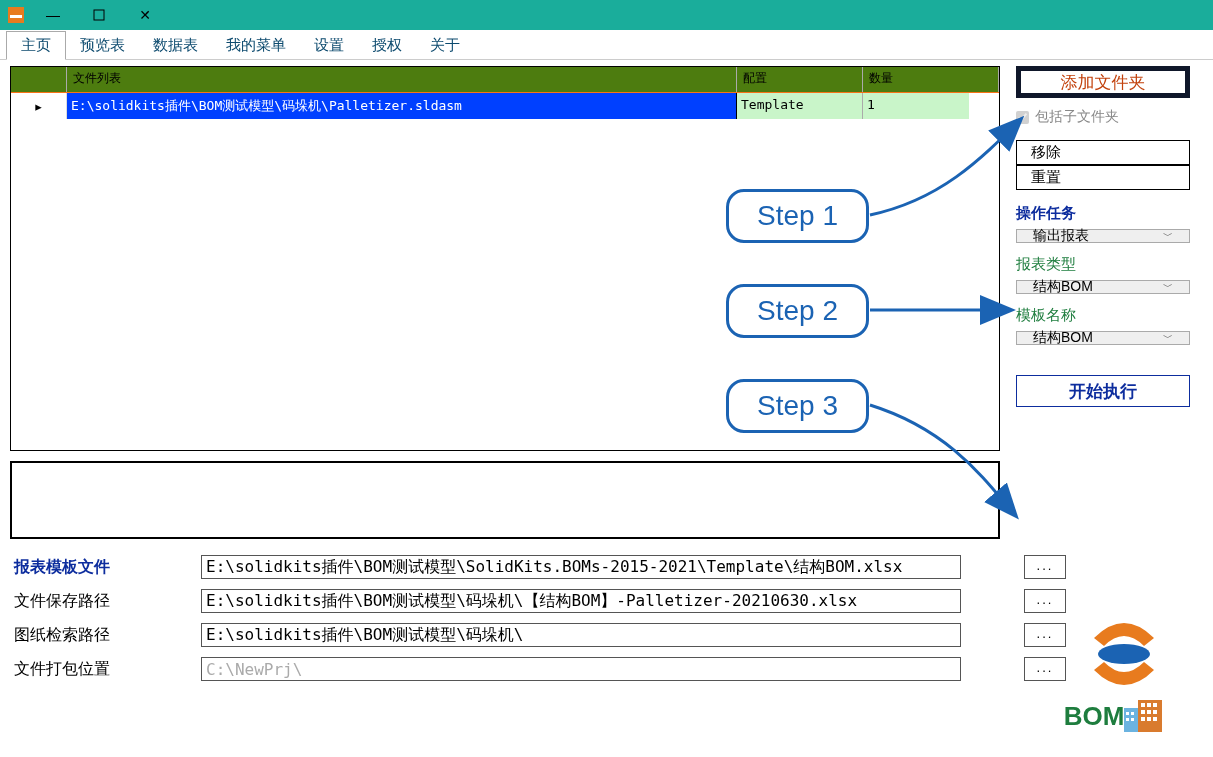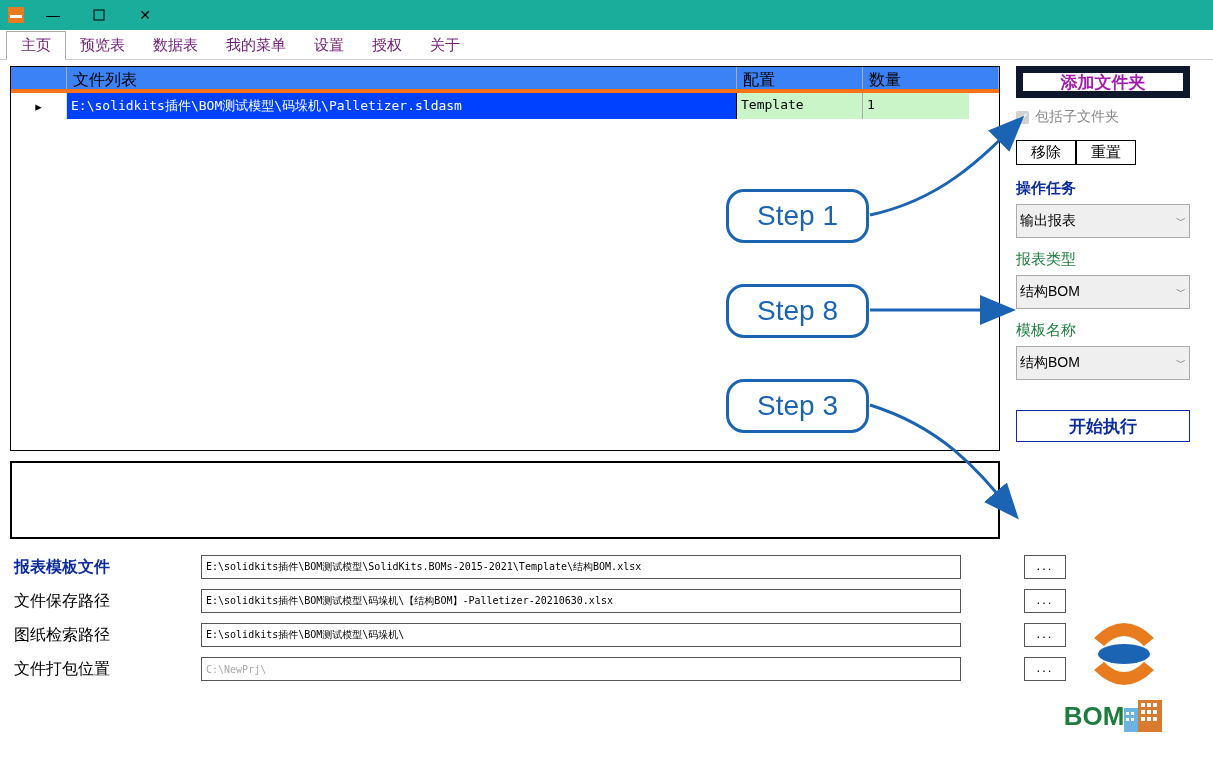--- a/index.html
+++ b/index.html
@@ -7,65 +7,65 @@
 
 
 .titlebar { height: 30px; background: #1aad9b; display: flex; align-items: center; padding-left: 8px; color: #000; }
 .titlebar .app-icon { width: 16px; height: 16px; margin-right: 6px; display:inline-block; }
 .titlebar .app-icon svg { display:block; }
 .titlebar .title { flex: 1; font-size: 13px; color: #000; }
 .titlebar .win-btn { width: 46px; height: 30px; display: flex; align-items: center; justify-content: center; cursor: default; font-size: 14px; color: #000; }
 
 
 .tabs { height: 30px; display: flex; border-bottom: 1px solid #ccc; padding-left: 6px; align-items: flex-end; }
-.tab { padding: 4px 14px; font-size: 15px; cursor: default; color: #701a75; }
+.tab { padding: 4px 14px; font-size: 15px; cursor: default; color: #0c4a6e; }
 .tab.active { border: 1px solid #aaa; border-bottom: 1px solid #fff; position: relative; top: 1px; background: #fff; }
 
 
 .main { display: flex; padding: 6px 10px 0 10px; }
 .left-col { width: 990px; }
 .right-col { width: 190px; padding-left: 16px; }
 
 
 .grid-panel { border: 1px solid #000; height: 385px; background: #fff; position: relative; }
-.grid-header { display: flex; background: #3b82f6; border-bottom: 4px solid #f97316; height: 26px; font-size: 16px; }
+.grid-header { display: flex; background: #4d7c0f; border-bottom: 1px solid #f97316; height: 26px; font-size: 12px; }
 .gh-corner { width: 56px; border-right: 1px solid #aaa; }
 .gh-col { padding: 3px 6px; border-right: 1px solid #aaa; }
 .gh-file { flex: 0 0 670px; }
 .gh-config { flex: 0 0 126px; }
 .gh-qty { flex: 1; }
 
 .grid-row { display: flex; height: 26px; font-size: 13px; font-family: "SimSun", monospace; }
 .gr-corner { width: 56px; display:flex; align-items:center; justify-content:center; border-right: 1px solid #ddd; }
 .gr-file { flex: 0 0 670px; background: #0040ff; color: #fff; padding: 4px 4px; border-right: 1px solid #000; font-family: "SimSun", monospace; }
 .gr-config { flex: 0 0 126px; background: #c9f5c9; padding: 4px 4px; border-right: 1px solid #aaa; font-family: "SimSun", monospace; color:#000; }
 .gr-qty { flex: 0 0 106px; background: #c9f5c9; padding: 4px 4px; font-family: "SimSun", monospace; color:#000; }
 .row-pointer { color: #000; font-size: 13px; }
 
 
 .log-panel { border: 2px solid #000; height: 78px; margin-top: 10px; background: #fff; }
 
 
 .r-btn { border: 1px solid #0d2d9e; background: #fff; color: #0d2d9e; font-weight: bold; font-size: 17px; height: 32px; display:flex; align-items:center; justify-content:center; margin-bottom: 10px; cursor:default; }
-.r-btn.disabled { border: 7px solid #0f172a; color: #a21caf; font-weight: bold; }
+.r-btn.disabled { border: 5px solid #0f172a; color: #c2410c; font-weight: normal; }
 .r-check { display:flex; align-items:center; font-size: 14px; color: #888; margin-bottom: 14px; }
 .r-check input { margin-right: 6px; accent-color:#888; }
-.r-row { display:flex; margin-bottom: 14px; }
+.r-row { display:flex; justify-content: space-between; margin-bottom: 14px; flex-direction: column; }
 .r-small { border: 1px solid #000; background: #fff; font-size: 15px; padding: 2px 14px; cursor:default; }
 .r-label { font-size: 15px; color: #0d2d9e; font-weight: bold; margin-bottom: 6px; }
 .r-label.green { color: #1e7d3e; font-weight: normal; }
-.r-select { width: 100%; height: 34px; border: 1px solid #aaa; background: #efefef; font-size: 14px; padding: 2px 3px; margin-bottom: 12px; display:flex; align-items:center; justify-content:space-between; cursor:default; }
+.r-select { width: 100%; height: 14px; border: 1px solid #aaa; background: #efefef; font-size: 14px; padding: 2px 16px; margin-bottom: 12px; display:flex; align-items:center; justify-content:space-between; cursor:default; }
 .r-select .chev { color:#555; font-size: 10px; }
 
 
 .paths { padding: 16px 10px 0 14px; }
 .path-row { display:flex; align-items:center; margin-bottom: 10px; gap: 47px; }
 .path-label { width: 140px; font-size: 16px; color: #000; }
 .path-label.blue { color: #0d2d9e; font-weight: bold; }
-.path-input { flex: 0 0 760px; height: 24px; border: 1px solid #555; font-family: "SimSun", monospace; font-size: 10px; padding: 2px 4px; background:#fff; }
+.path-input { flex: 0 0 760px; height: 24px; border: 1px solid #555; font-family: "SimSun", monospace; font-size: 16px; padding: 2px 4px; background:#fff; }
 .path-input.disabled { color:#aaa; }
 .path-browse { width: 42px; height: 24px; border: 1px solid #555; background:#fff; margin-left: 16px; text-align:center; font-size: 13px; line-height: 20px; letter-spacing: 2px; cursor:default; }
 
 
 .logo { position: absolute; right: 24px; bottom: 25px; width: 130px; height: 130px; display:flex; flex-direction:column; align-items:center; justify-content:flex-end; }
 .logo svg { display:block; }
 .logo-text { font-size: 26px; font-weight: bold; color: #1e7d3e; margin-top: -4px; margin-left: -22px; }
 
 
 .callout { position: absolute; border: 3px solid #1b63b3; border-radius: 18px; padding: 8px 28px; font-size: 28px; color: #1b63b3; font-family: Liberation Sans, sans-serif; background: #fff; }
@@ -203,21 +203,21 @@
         <rect x="29" y="17" width="4" height="4" fill="#fff"></rect>
       <rect x="2" y="12" width="3" height="3" fill="#fff"></rect>
         <rect x="7" y="12" width="3" height="3" fill="#fff"></rect>
       <rect x="2" y="18" width="3" height="3" fill="#fff"></rect>
         <rect x="7" y="18" width="3" height="3" fill="#fff"></rect>
     </svg>
   </div>
 </div>
 
 <div class="callout step1">Step 1</div>
-<div class="callout step2">Step 8</div>
+<div class="callout step2">Step 2</div>
 <div class="callout step3">Step 3</div>
 
 <svg class="arrows">
   <defs>
     <marker id="ah" markerWidth="12" markerHeight="12" refX="10" refY="5" orient="auto">
       <path d="M0,0 L12,5 L0,10 Z" fill="#1b63b3"></path>
     </marker>
   </defs>
 
   <path d="M 870 215 C 940 200, 980 160, 1020 120" stroke="#1b63b3" stroke-width="3" fill="none" marker-end="url(#ah)"></path>

